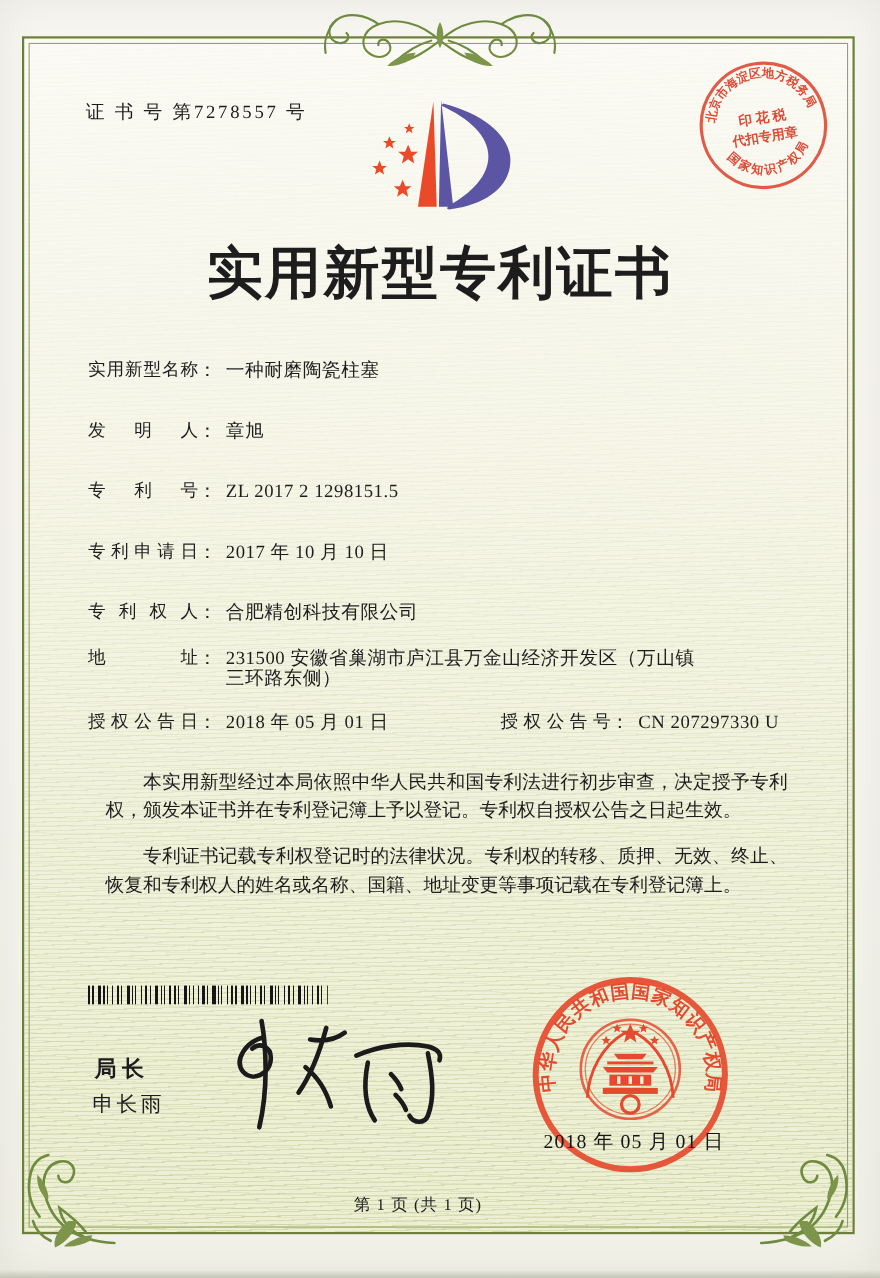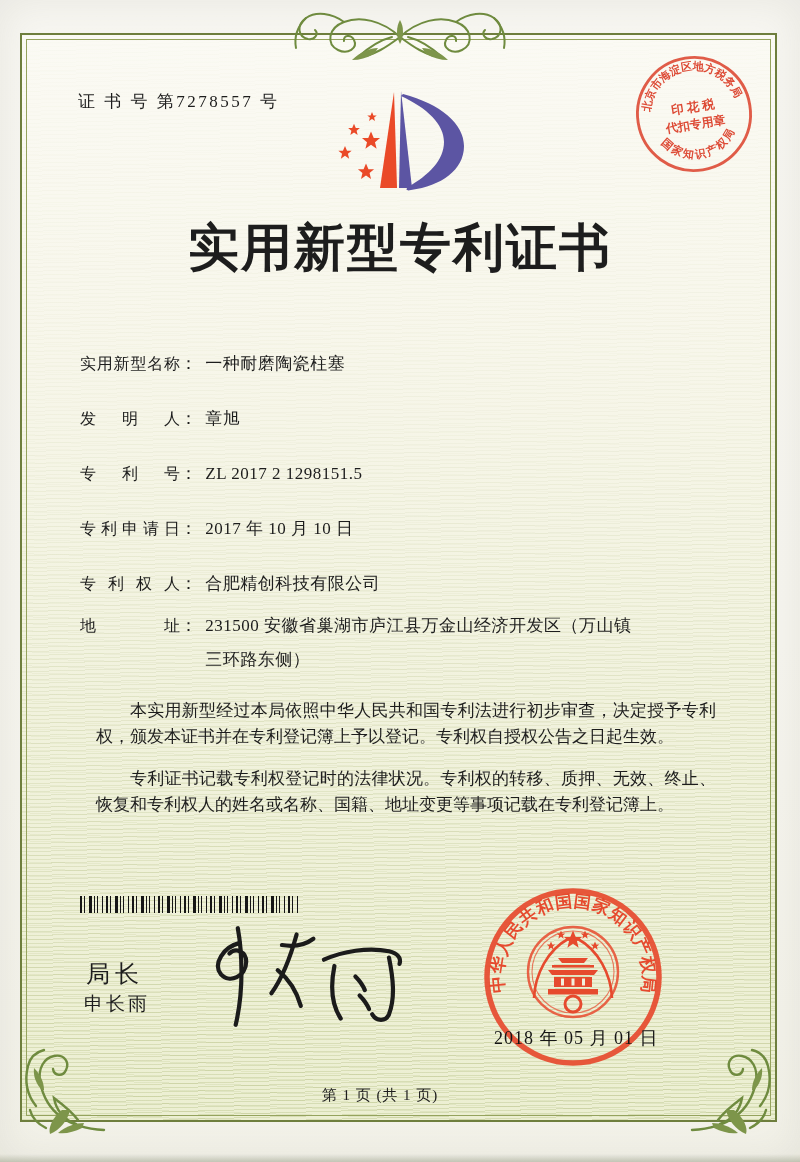--- a/index.html
+++ b/index.html
@@ -23,38 +23,38 @@
     -webkit-mask-image:linear-gradient(180deg,rgba(0,0,0,.06) 0%,rgba(0,0,0,.18) 35%,rgba(0,0,0,.65) 70%,#000 100%);
     mask-image:linear-gradient(180deg,rgba(0,0,0,.06) 0%,rgba(0,0,0,.18) 35%,rgba(0,0,0,.65) 70%,#000 100%);}
   .ornament{position:absolute;}
   
   .cert-no{position:absolute;left:78px;top:90px;font-size:17px;letter-spacing:2.5px;}
   .logo{position:absolute;left:333px;top:84px;}
   .stamp{position:absolute;left:626px;top:46px;transform:rotate(-9deg);}
   .title{position:absolute;left:0;right:0;top:214px;text-align:center;
     font-size:51px;font-weight:700;letter-spacing:2px;}
   
-  .row{position:absolute;left:80px;width:660px;font-size:17px;line-height:34px;margin-top:19px;}
+  .row{position:absolute;left:80px;width:660px;font-size:17px;line-height:18px;}
   .r1{top:328px}.r2{top:383px}.r3{top:438px}.r4{top:493px}.r5{top:548px}.r6{top:590px}.r7{top:648px}
   .flabel{display:inline-block;width:100px;font-size:16px;vertical-align:top;
     text-align:justify;text-align-last:justify;-moz-text-align-last:justify;}
   .fcolon{display:inline-block;vertical-align:top;}
   .fvalue{display:inline-block;vertical-align:top;margin-left:4px;letter-spacing:.5px;}
   .addr .fvalue span{display:block;}
   .pair2{position:absolute;left:375px;top:0;white-space:nowrap;}
   
   .body-text{position:absolute;left:80px;top:682px;width:652px;}
   .body-text p{margin:16px;font-size:17px;line-height:26px;text-align:justify;text-indent:34px;}
   
   .barcode{position:absolute;left:80px;top:896px;width:218px;height:17px;
     background:repeating-linear-gradient(90deg,
       #161616 0 2px,transparent 2px 4px,#161616 4px 5px,transparent 5px 9px,
       #161616 9px 12px,transparent 12px 14px,#161616 14px 15px,transparent 15px 17px,
       #161616 17px 18px,transparent 18px 22px,#161616 22px 23px,transparent 23px 26px);}
-  .officer-title{position:absolute;left:86px;top:958px;font-size:24px;letter-spacing:5px;}
+  .officer-title{position:absolute;left:86px;top:958px;font-size:20px;letter-spacing:5px;font-weight:bold;}
   .officer-name{position:absolute;left:84px;top:991px;font-size:19px;letter-spacing:3px;}
   .signature{position:absolute;left:200px;top:924px;}
   .seal{position:absolute;left:478px;top:882px;}
   .seal-date{position:absolute;left:494px;top:1026px;font-size:18px;letter-spacing:1px;color:#151515;z-index:5;}
   .footer{position:absolute;left:0;top:1086px;width:760px;text-align:center;font-size:15px;letter-spacing:1px;}
   svg{display:block;}
 </style>
 </head>
 <body>
 
@@ -161,20 +161,28 @@
     <span class="flabel">专利申请日</span><span class="fcolon">：</span>
     <span class="fvalue">2017 年 10 月 10 日</span>
   </div>
   <div class="row r5">
     <span class="flabel">专利权人</span><span class="fcolon">：</span>
     <span class="fvalue">合肥精创科技有限公司</span>
   </div>
   <div class="row r6 addr">
     <span class="flabel">地址</span><span class="fcolon">：</span>
     <span class="fvalue"><span>231500 安徽省巢湖市庐江县万金山经济开发区（万山镇</span><span>三环路东侧）</span></span>
+  </div>
+  <div class="row r7">
+    <span class="flabel">授权公告日</span><span class="fcolon">：</span>
+    <span class="fvalue">2018 年 05 月 01 日</span>
+    <span class="pair2">
+      <span class="flabel">授权公告号</span><span class="fcolon">：</span>
+      <span class="fvalue">CN 207297330 U</span>
+    </span>
   </div>
 
   <div class="body-text">
     <p>本实用新型经过本局依照中华人民共和国专利法进行初步审查，决定授予专利权，颁发本证书并在专利登记簿上予以登记。专利权自授权公告之日起生效。</p>
     <p>专利证书记载专利权登记时的法律状况。专利权的转移、质押、无效、终止、恢复和专利权人的姓名或名称、国籍、地址变更等事项记载在专利登记簿上。</p>
   </div>
 
   <div class="barcode"></div>
 
   <div class="officer-title">局长</div>

